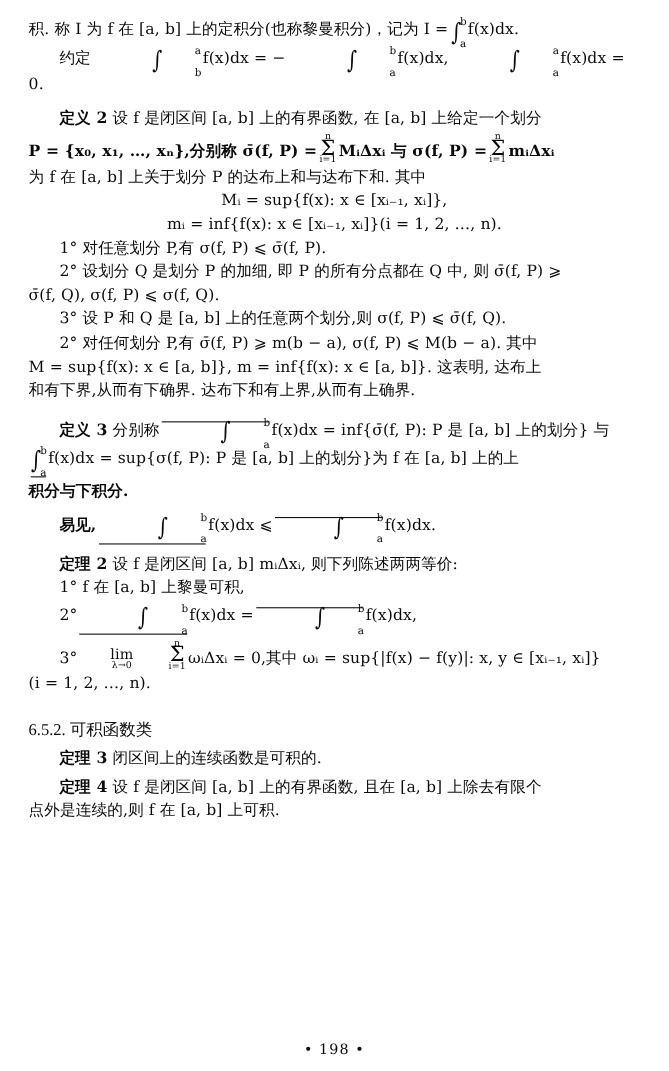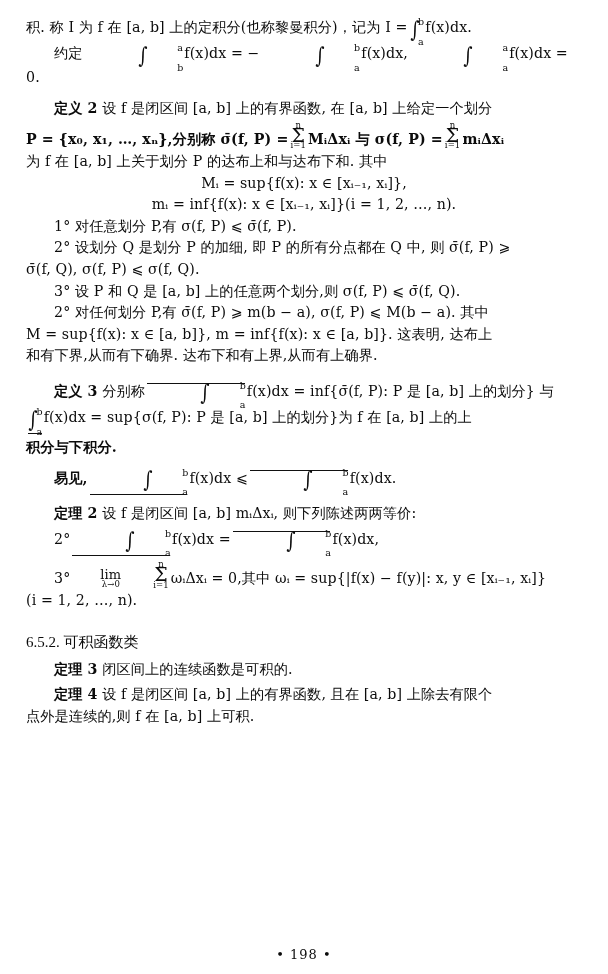--- a/index.html
+++ b/index.html
@@ -203,20 +203,23 @@
     </div>
 
     <div class="line indent gap-md">
       <span class="bold">易见,</span><span class="intg ub"><span class="sym">∫</span><span class="lim"><span class="up">b</span><span class="lo">a</span></span></span><span>f(x)dx ⩽</span><span class="intg ob"><span class="sym">∫</span><span class="lim"><span class="up">b</span><span class="lo">a</span></span></span><span>f(x)dx.</span>
     </div>
 
     <div class="line indent gap-md">
       <span class="bold">定理 2</span>
       <span>设 f 是闭区间 [a, b] mᵢΔxᵢ, 则下列陈述两两等价:</span>
     </div>
+    <div class="line indent">
+      <span>1° f 在 [a, b] 上黎曼可积,</span>
+    </div>
     <div class="line indent gap-sm">
       <span>2°</span><span class="intg ub"><span class="sym">∫</span><span class="lim"><span class="up">b</span><span class="lo">a</span></span></span><span>f(x)dx =</span><span class="intg ob"><span class="sym">∫</span><span class="lim"><span class="up">b</span><span class="lo">a</span></span></span><span>f(x)dx,</span>
     </div>
     <div class="line indent gap-sm">
       <span>3°</span><span class="lim-op"><span class="w">lim</span><span class="b">λ→0</span></span><span class="sum"><span class="top">n</span><span class="big">Σ</span><span class="bot">i=1</span></span><span>ωᵢΔxᵢ = 0,其中 ωᵢ = sup{|f(x) − f(y)|: x, y ∈ [xᵢ₋₁, xᵢ]}</span>
     </div>
     <div class="line">
       <span>(i = 1, 2, …, n).</span>
     </div>
 

